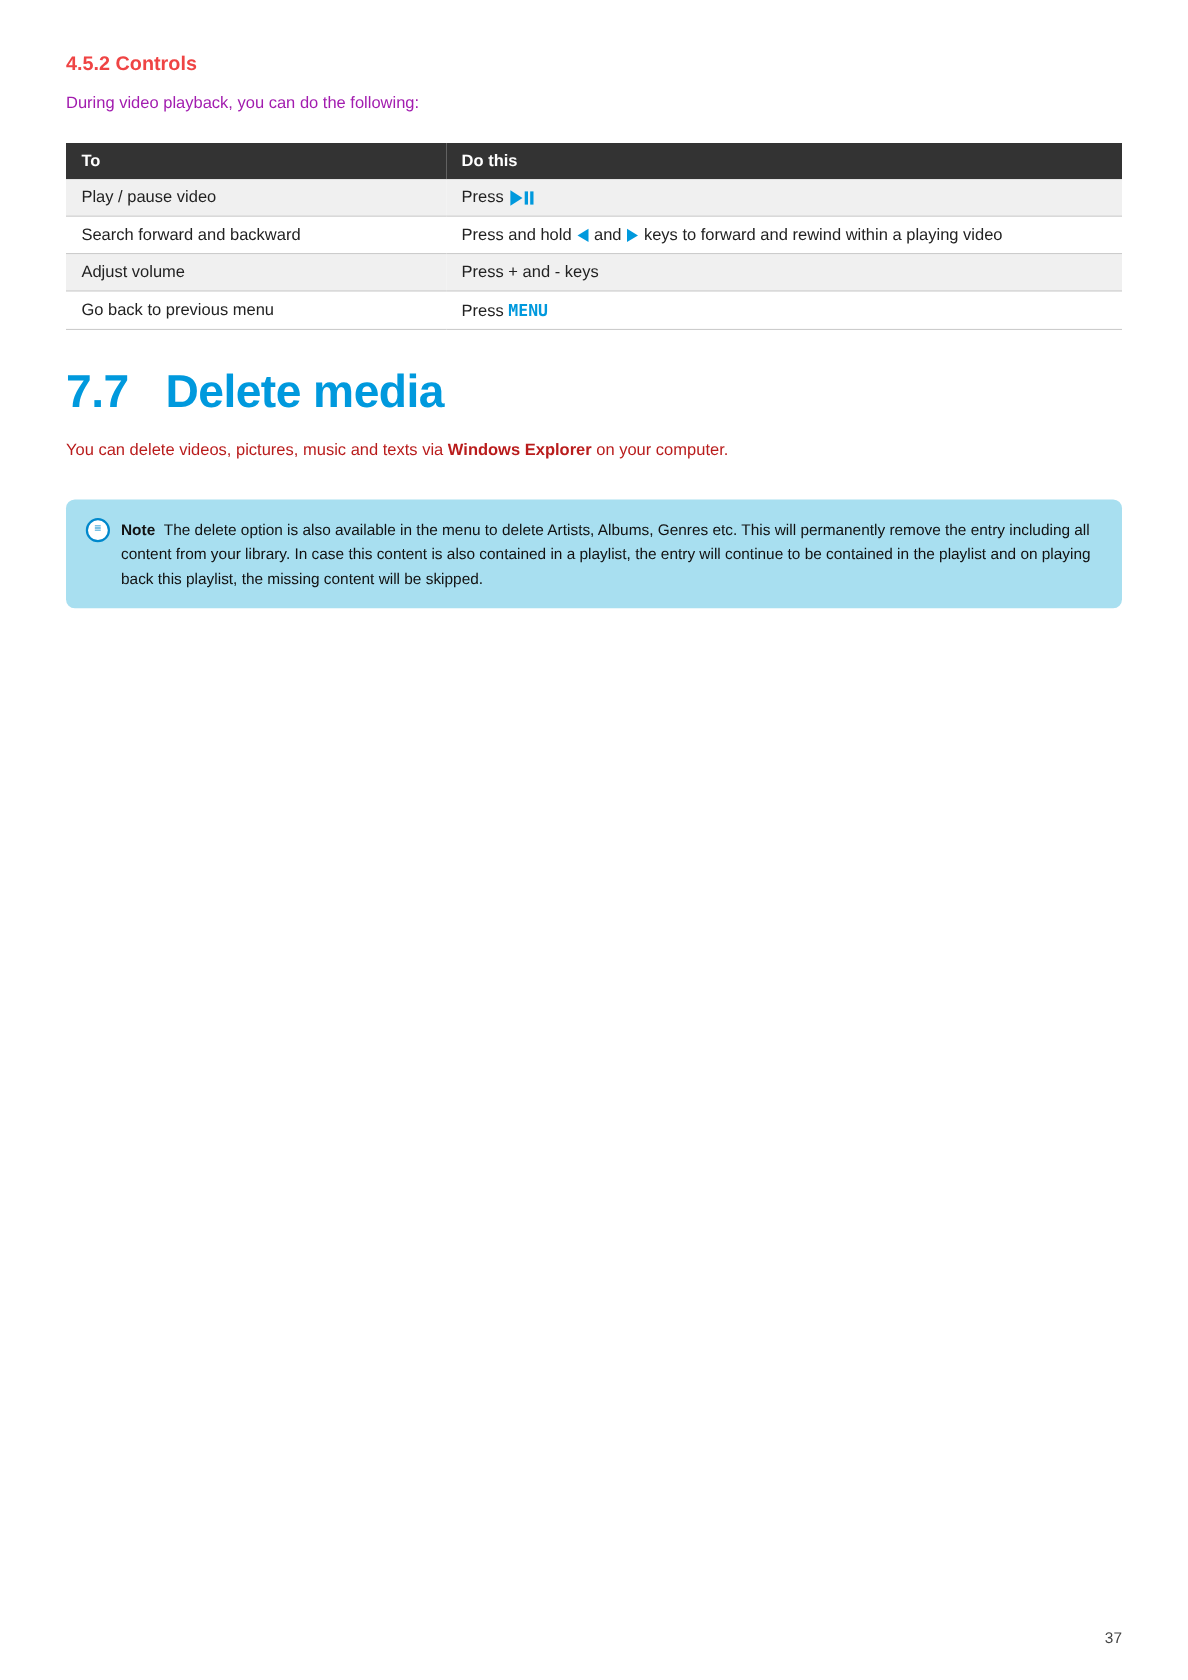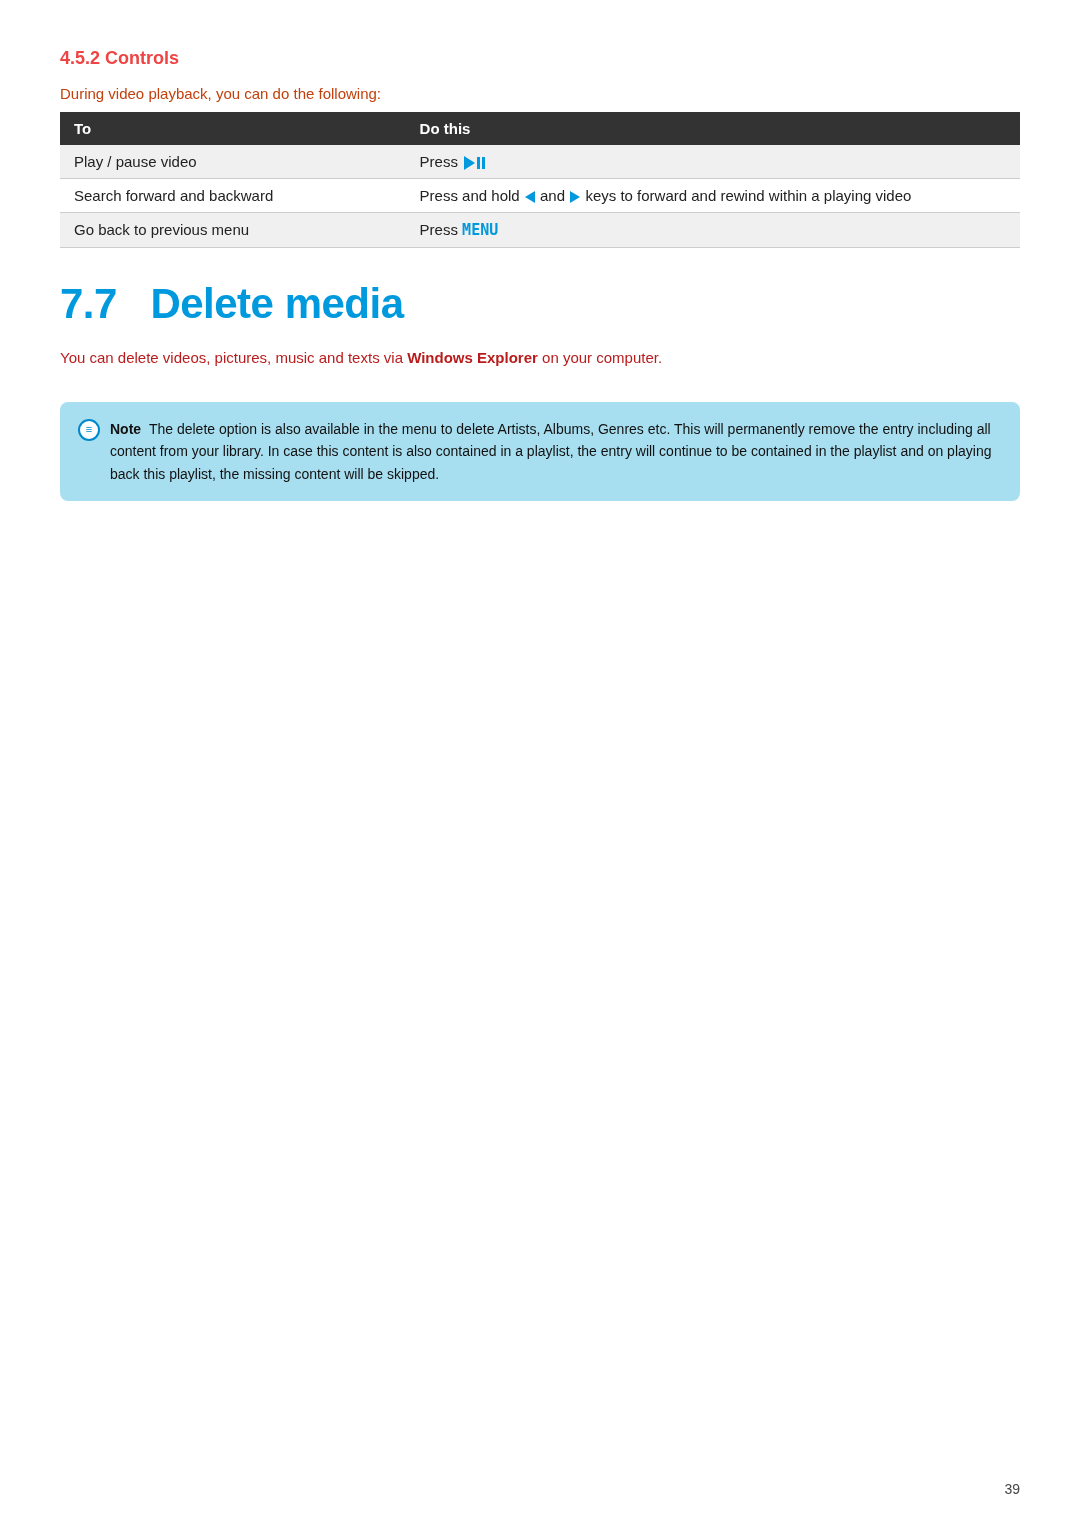--- a/index.html
+++ b/index.html
@@ -16,23 +16,23 @@
     }
 
     .section-title {
       color: #ef4444;
       font-size: 18px;
       font-weight: bold;
       margin-bottom: 16px;
     }
 
     .intro-text {
-      margin-bottom: 10px;
-      font-size: 15px;
-      color: #c2410c;
+      margin-bottom: 28px;
+      font-size: 15px;
+      color: #a21caf;
     }
 
     
     .controls-table {
       width: 100%;
       border-collapse: collapse;
       margin-bottom: 32px;
       font-size: 15px;
     }
 
@@ -234,20 +234,24 @@
         <td>
           <span>Press and hold </span>
           <span class="tri-left"></span>
           <span> and </span>
           <span class="tri-right"></span>
           <span> keys to forward and rewind within a playing video</span>
         </td>
       </tr>
 
 
+      <tr>
+        <td>Adjust volume</td>
+        <td>Press + and - keys</td>
+      </tr>
 
       <tr>
         <td>Go back to previous menu</td>
         <td>
           <span>Press </span>
           <span class="menu-text">MENU</span>
         </td>
       </tr>
     </tbody>
   </table>
@@ -270,13 +274,13 @@
     <div class="note-icon">≡</div>
     <div class="note-content">
       <strong>Note</strong>
       <span>
         &nbsp;<span>The delete option is also available in the menu to delete Artists, Albums, Genres etc. This will permanently remove the entry including all content from your library. In case this content is also contained in a playlist, the entry will continue to be contained in the playlist and on playing back this playlist, the missing content will be skipped.</span>
       </span>
     </div>
   </div>
 </div>
 
-<div class="page-number">39</div>
+<div class="page-number">37</div>
 
 </body></html>

